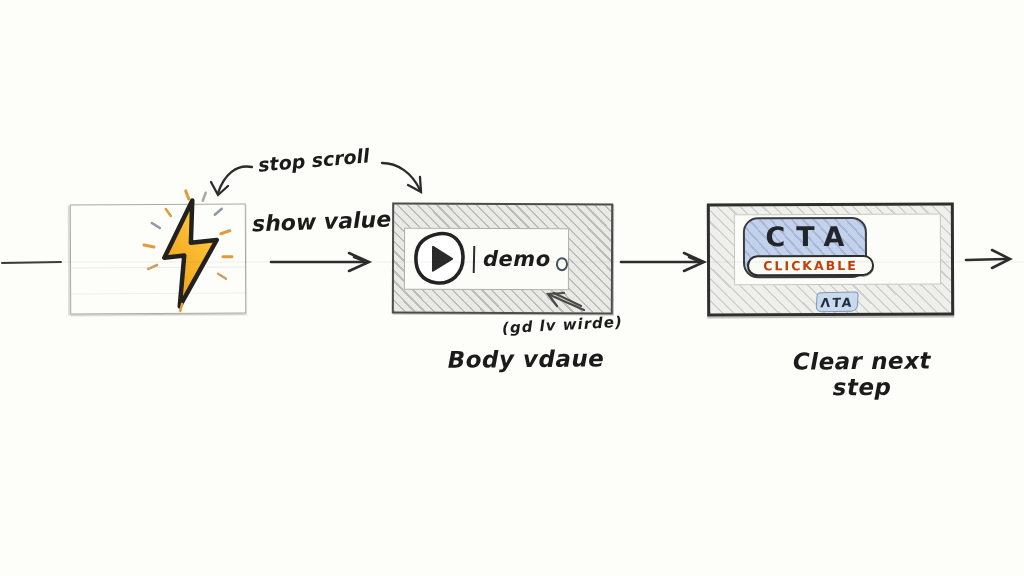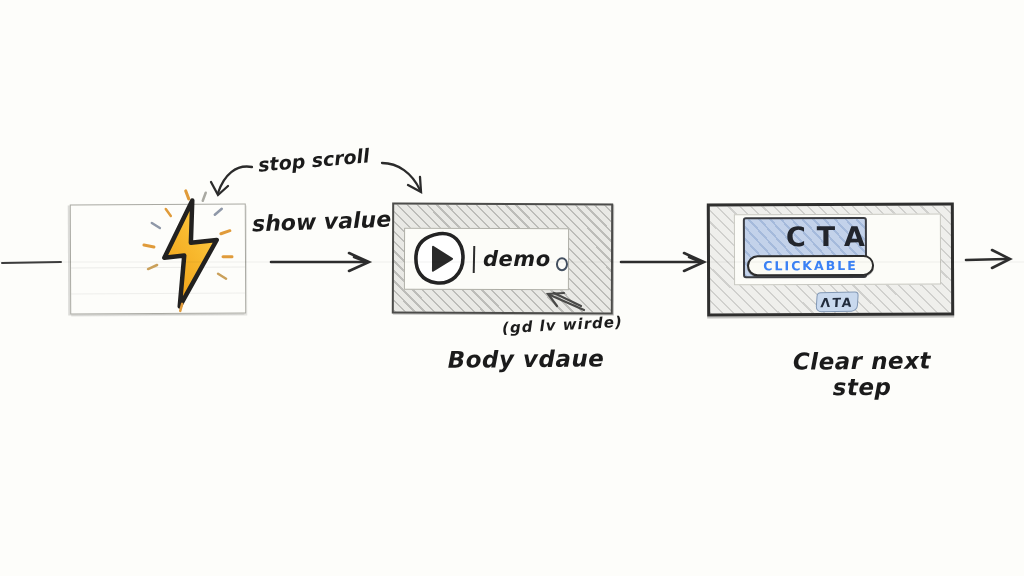--- a/index.html
+++ b/index.html
@@ -62,34 +62,34 @@
     position:absolute;left:24px;top:8px;width:207px;height:71px;
     background:#fcfcf8;border:1.2px solid #c6c6bf;
     box-sizing:border-box;
   }
   .cta-card{
     position:absolute;left:33px;top:11px;width:124px;height:61px;
     background:
       repeating-linear-gradient(48deg, rgba(95,130,185,0.30) 0 2px, transparent 2px 8px),
       #c3d2ea;
     border:2px solid #3a3c42;
-    border-radius:3px;
-    box-sizing:border-box;
-    text-align:right;
+    border-radius:15px;
+    box-sizing:border-box;
+    text-align:center;
   }
   .cta-title{
     font-size:27px;font-weight:700;color:#22252c;
     letter-spacing:11px;margin-right:-11px;
     line-height:36px;
   }
   .clickable-pill{
     position:absolute;left:2px;top:36px;width:127px;height:21px;
     background:#fbfbf5;
     border:2.4px solid #2c2c2c;border-radius:12px;
-    font-size:12.5px;font-weight:700;letter-spacing:2px;color:#3b82f6;
+    font-size:12.5px;font-weight:700;letter-spacing:2px;color:#c2410c;
     display:flex;align-items:center;justify-content:center;
     box-sizing:border-box;
     box-shadow:0 1px 0 rgba(40,40,40,0.4);
   }
   .cta-tag{
     position:absolute;left:106px;top:86px;width:42px;height:20px;
     background:#c9d9ee;
     border:1.5px solid #8298b5;border-radius:4px 4px 6px 6px;
     font-size:12.5px;font-weight:700;color:#222c3c;letter-spacing:2px;
     display:flex;align-items:center;justify-content:center;

